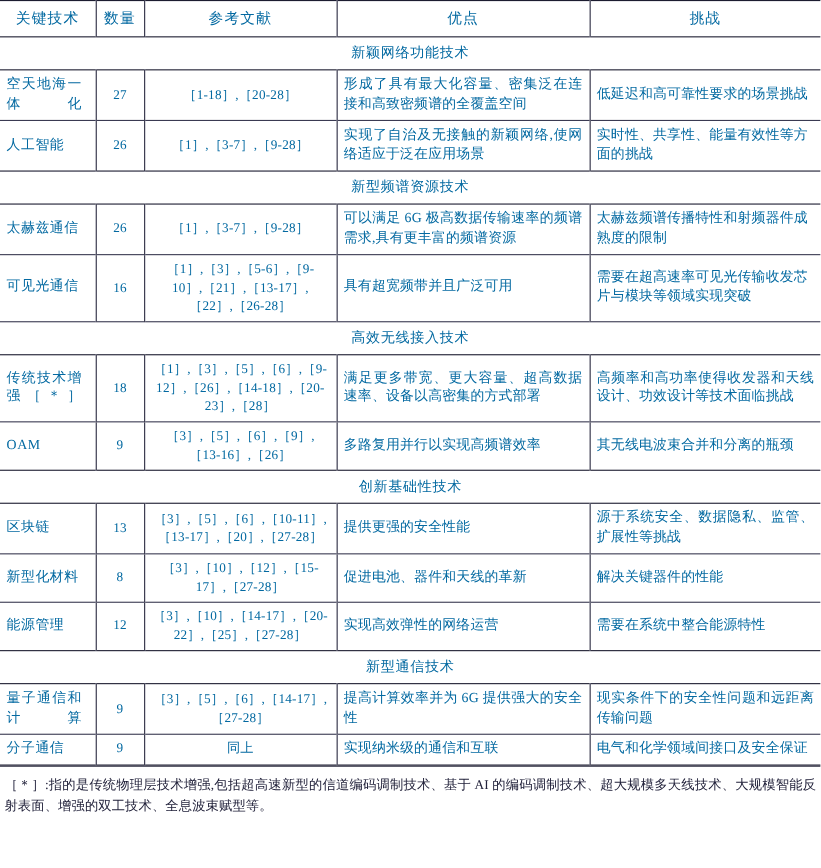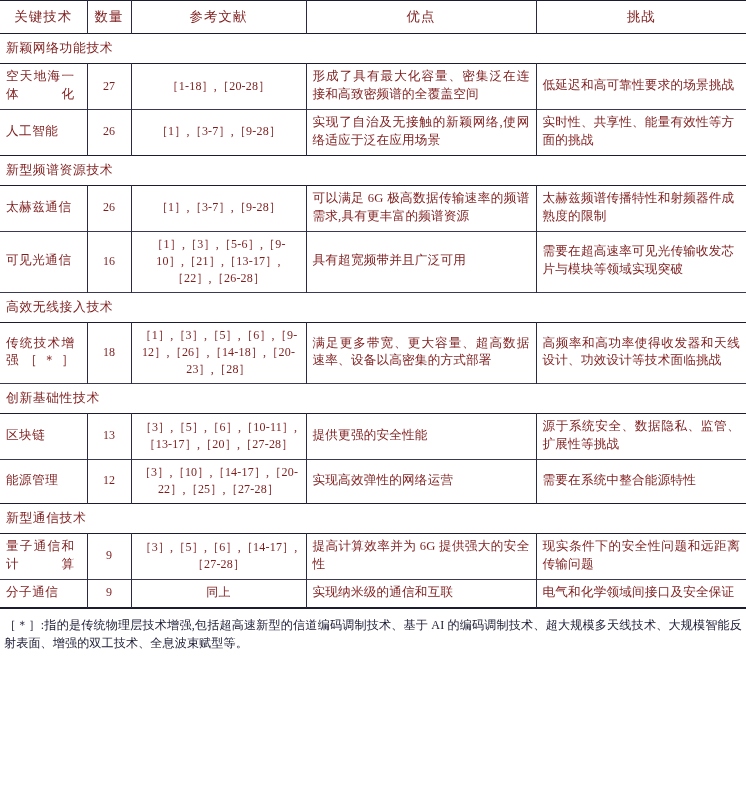--- a/index.html
+++ b/index.html
@@ -20,21 +20,21 @@
     width: 746px;
     box-sizing: border-box;
     padding: 0;
   }
 
   table.tech-table {
     width: 746px;
     border-collapse: collapse;
     table-layout: fixed;
     font-size: 12.6px;
-    color: #7f1d1d;
+    color: #0369a1;
   }
 
   table.tech-table td,
   table.tech-table th {
     vertical-align: middle;
     padding: 4px 6px 5px 6px;
     border-left: 1px solid #2a2a40;
     border-right: 1px solid #2a2a40;
     line-height: 1.42;
     font-weight: normal;
@@ -62,21 +62,21 @@
     font-size: 13.4px;
     letter-spacing: 1.1px;
   }
   tr.head-row {
     border-top: 1.6px solid #1c1c30;
     border-bottom: 1.1px solid #1c1c30;
   }
 
   
   tr.group-row td {
-    text-align: left;
+    text-align: center;
     border-left: none;
     border-right: none;
     padding-top: 5px;
     padding-bottom: 6px;
     font-size: 12.8px;
     letter-spacing: 0.6px;
   }
   tr.group-row {
     border-bottom: 1.1px solid #1c1c30;
   }
@@ -203,31 +203,45 @@
       <tr class="group-row">
         <td colspan="5">高效无线接入技术</td>
       </tr>
       <tr class="data-row">
         <td class="cell-tech justify">传统技术增强［＊］</td>
         <td class="cell-count">18</td>
         <td class="cell-refs">［1］,［3］,［5］,［6］,［9-12］,［26］,［14-18］,［20-23］,［28］</td>
         <td class="cell-adv justify">满足更多带宽、更大容量、超高数据速率、设备以高密集的方式部署</td>
         <td class="cell-chal justify">高频率和高功率使得收发器和天线设计、功效设计等技术面临挑战</td>
       </tr>
+      <tr class="data-row last-of-group">
+        <td class="cell-tech">OAM</td>
+        <td class="cell-count">9</td>
+        <td class="cell-refs">［3］,［5］,［6］,［9］,［13-16］,［26］</td>
+        <td class="cell-adv">多路复用并行以实现高频谱效率</td>
+        <td class="cell-chal sp">其无线电波束合并和分离的瓶颈</td>
+      </tr>
 
       <tr class="group-row">
         <td colspan="5">创新基础性技术</td>
       </tr>
       <tr class="data-row">
         <td class="cell-tech">区块链</td>
         <td class="cell-count">13</td>
         <td class="cell-refs">［3］,［5］,［6］,［10-11］,［13-17］,［20］,［27-28］</td>
         <td class="cell-adv">提供更强的安全性能</td>
         <td class="cell-chal justify">源于系统安全、数据隐私、监管、扩展性等挑战</td>
       </tr>
+      <tr class="data-row">
+        <td class="cell-tech">新型化材料</td>
+        <td class="cell-count">8</td>
+        <td class="cell-refs">［3］,［10］,［12］,［15-17］,［27-28］</td>
+        <td class="cell-adv">促进电池、器件和天线的革新</td>
+        <td class="cell-chal">解决关键器件的性能</td>
+      </tr>
       <tr class="data-row last-of-group">
         <td class="cell-tech">能源管理</td>
         <td class="cell-count">12</td>
         <td class="cell-refs">［3］,［10］,［14-17］,［20-22］,［25］,［27-28］</td>
         <td class="cell-adv">实现高效弹性的网络运营</td>
         <td class="cell-chal">需要在系统中整合能源特性</td>
       </tr>
 
       <tr class="group-row">
         <td colspan="5">新型通信技术</td>

